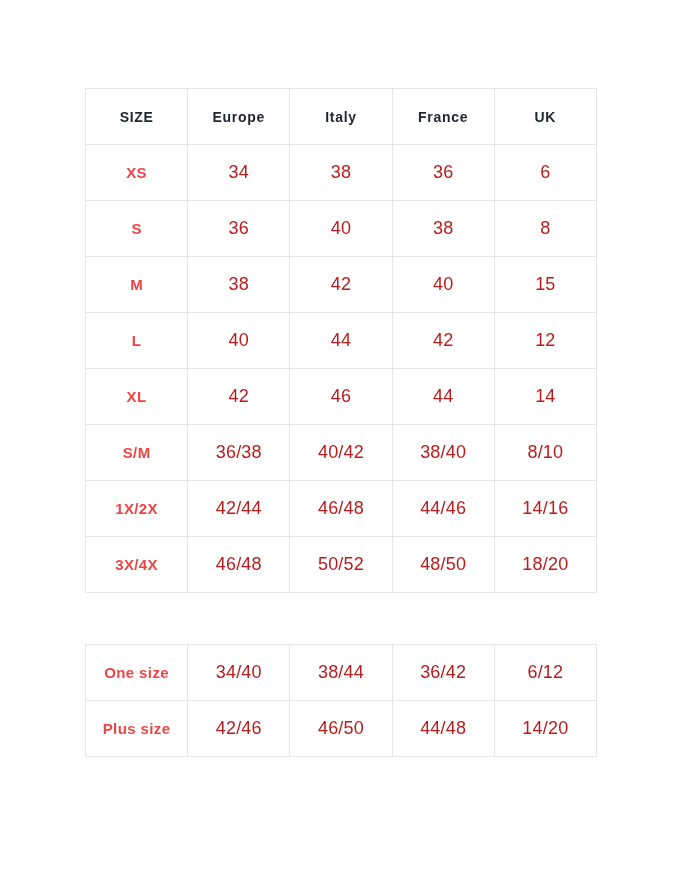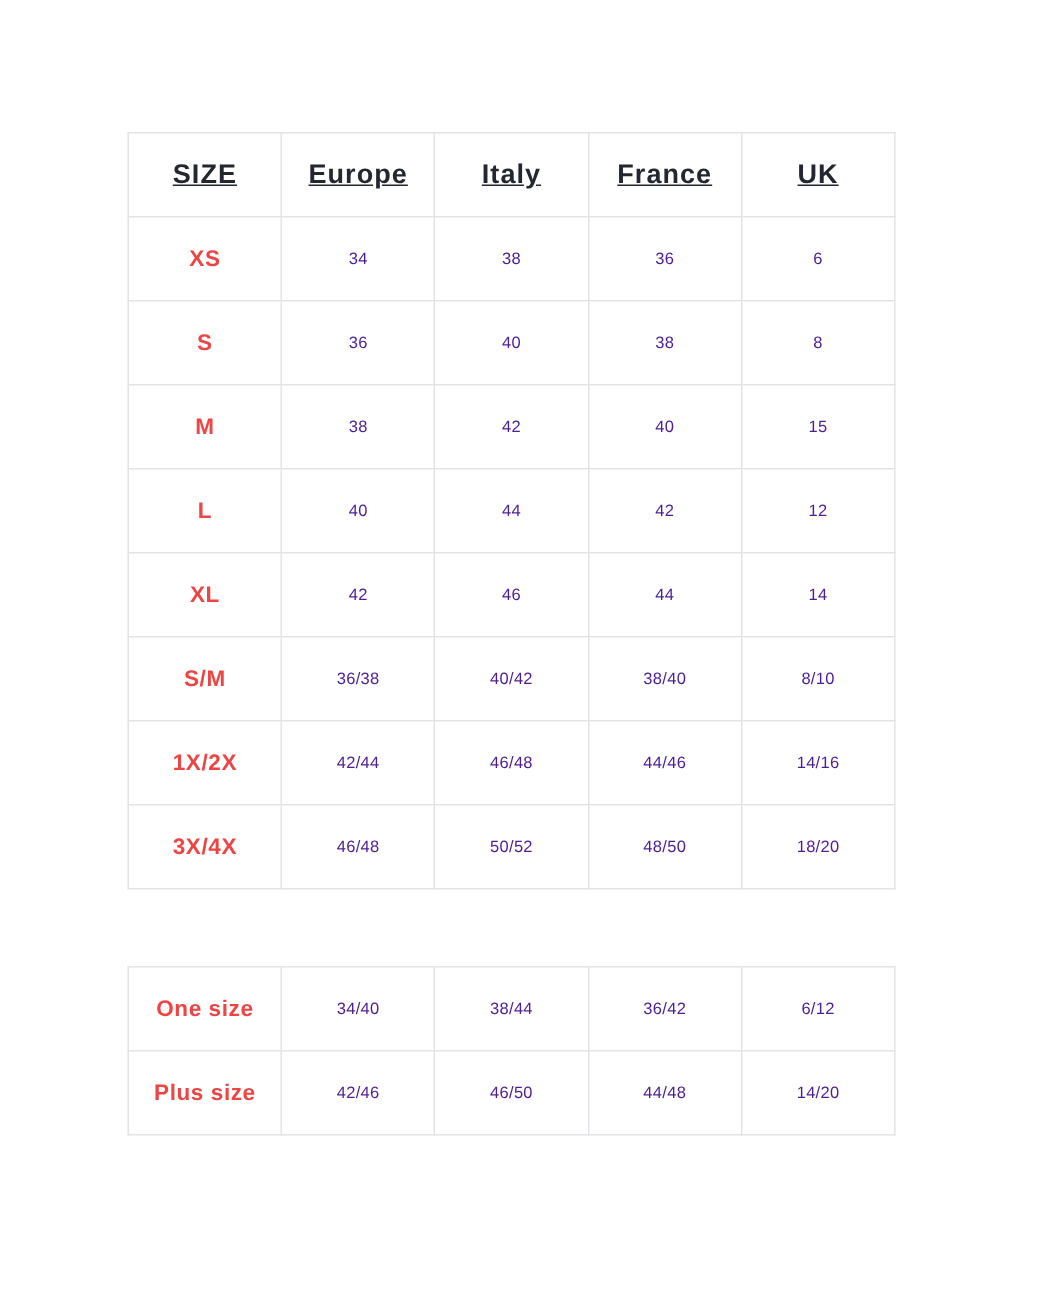--- a/index.html
+++ b/index.html
@@ -39,34 +39,33 @@
     vertical-align: middle;
     height: 55px;
     padding: 0 4px;
     font-size: 15px;
     font-weight: 400;
     color: #3a3f4a;
     letter-spacing: 0.2px;
   }
   table.size-table thead th {
     font-weight: 700;
-    font-size: 18px;
+    font-size: 14px;
     letter-spacing: 0.7px;
     color: #23272f;
-    text-decoration: underline;
   }
   table.size-table tbody th.row-label {
     font-weight: 700;
     font-size: 15px;
     color: #ef4444;
     letter-spacing: 0.4px;
   }
   table.size-table tbody td {
-    color: #4c1d95;
-    font-size: 11px;
+    color: #b91c1c;
+    font-size: 18px;
   }
 </style>
 </head>
 <body>
 
 <div class="page">
 
   <table class="size-table">
     <colgroup>
       <col class="col-label">

